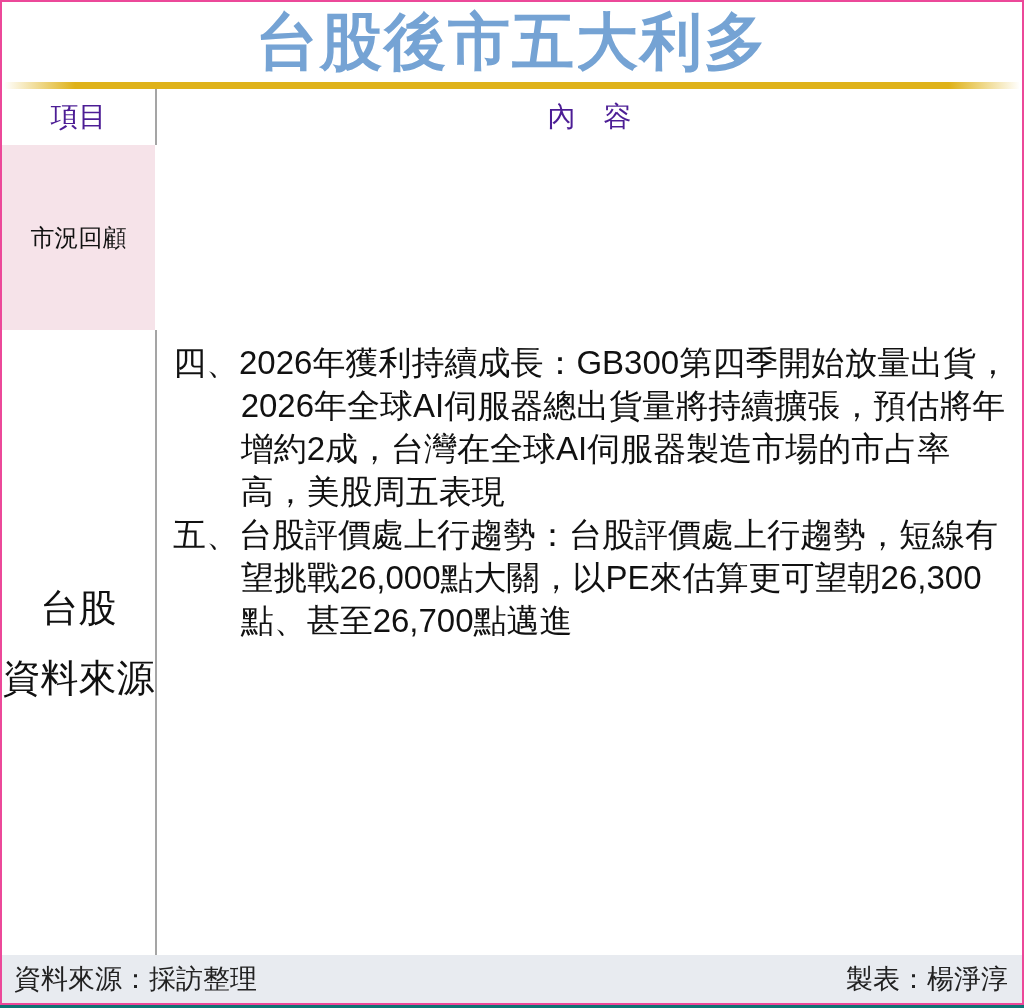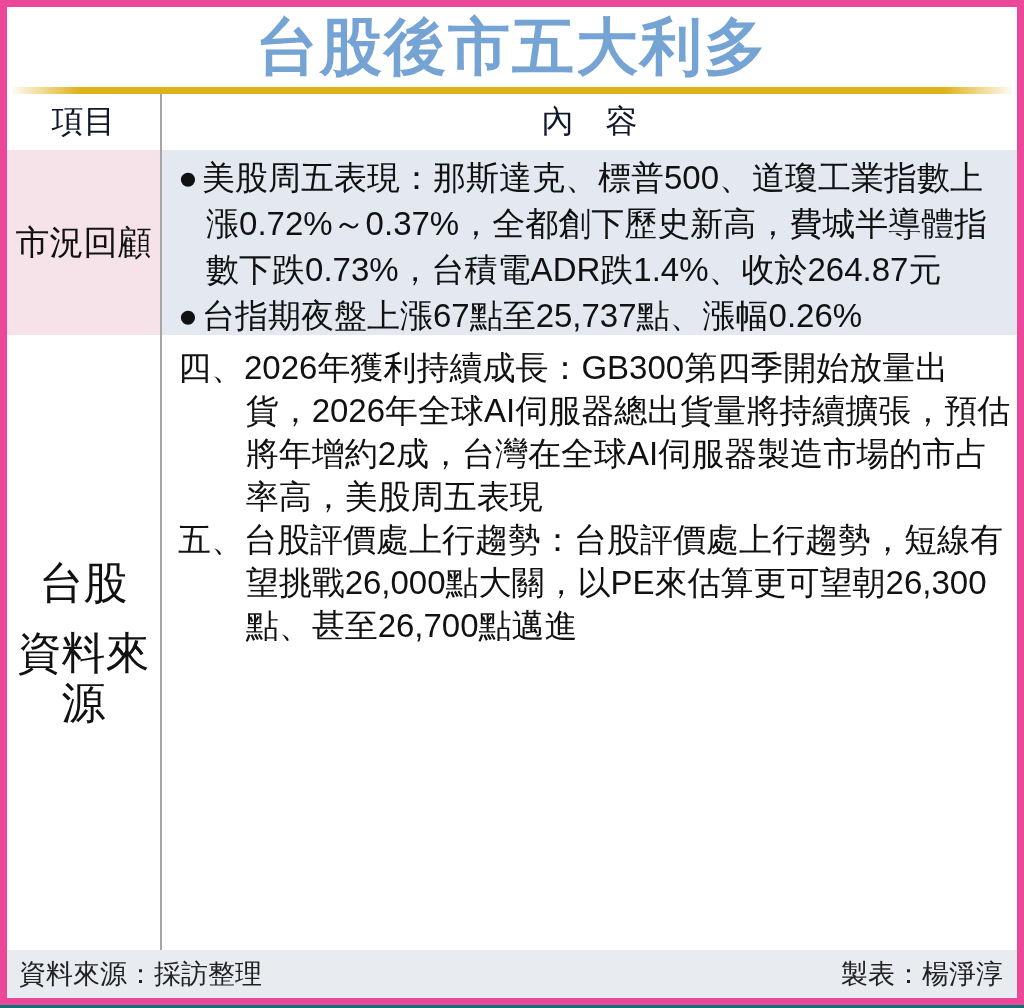--- a/index.html
+++ b/index.html
@@ -4,21 +4,21 @@
 <style>
   * { margin: 0; padding: 0; box-sizing: border-box; }
   html, body { background: #ffffff; }
   body {
     width: 1024px; height: 1008px;
     font-family: "Liberation Sans", "DejaVu Sans", sans-serif;
     color: #111;
   }
   .frame {
     width: 1024px; height: 1005px;
-    border: 7px solid #ec4899;
+    border: 2px solid #ec4899;
     background: #ffffff;
     display: flex; flex-direction: column;
     overflow: hidden;
   }
   .bottom-strip {
     width: 1024px; height: 3px;
     background: #0e7474;
   }
   
   .title-area {
@@ -44,34 +44,34 @@
     align-items: center; justify-content: center;
     text-align: center;
   }
   .col-content {
     flex: 1;
     border-left: 2px solid #a5a5a5;
   }
   .hdr { height: 56px; }
   .hdr .col-label, .hdr .col-content {
     display: flex; align-items: center; justify-content: center;
-    font-size: 32px; color: #0f172a;
+    font-size: 28px; color: #4c1d95;
   }
   .row1 { height: 185px; }
-  .row1 .col-label { background: #f6e3e9; font-size: 34px; }
+  .row1 .col-label { background: #f6e3e9; font-size: 24px; }
   .row1 .col-content {
     background: #e4e9f1;
     padding: 14px 6px 6px 16px;
     font-size: 33px; line-height: 46px;
     display: flex; flex-direction: column; justify-content: center;
   }
   .bullet-line { padding-left: 0.85em; text-indent: -0.85em; line-break: loose; }
   .bullet-line .marker { letter-spacing: 4px; }
   .row2 { flex: 1; background: #ffffff; }
-  .row2 .col-label { font-size: 44px; line-height: 50px; gap: 20px; }
+  .row2 .col-label { font-size: 38px; line-height: 50px; gap: 20px; }
   .row2 .col-content {
     padding: 11px 6px 0 16px;
     font-size: 33px; line-height: 43px;
   }
   .num-item { padding-left: 2.05em; text-indent: -2.05em; line-break: loose; }
   
   .footer {
     height: 48px;
     background: #e8ebf0;
     display: flex; align-items: center; justify-content: space-between;
@@ -92,24 +92,20 @@
 
   <div class="tbl">
 
     <div class="trow hdr">
       <div class="col-label">項目</div>
       <div class="col-content">內　容</div>
     </div>
 
     <div class="trow row1">
       <div class="col-label">市況回顧</div>
-      <div class="col-content">
-        <div class="bullet-line"><span class="marker">●</span><span>美股周五表現：那斯達克、標普500、道瓊工業指數上漲0.72%～0.37%，全都創下歷史新高，費城半導體指數下跌0.73%，台積電ADR跌1.4%、收於264.87元</span></div>
-        <div class="bullet-line"><span class="marker">●</span><span>台指期夜盤上漲67點至25,737點、漲幅0.26%</span></div>
-      </div>
     </div>
 
     <div class="trow row2">
       <div class="col-label">
         <span>台股</span>
         <span>資料來源</span>
       </div>
       <div class="col-content">
         <div class="num-item">四、2026年獲利持續成長：GB300第四季開始放量出貨，2026年全球AI伺服器總出貨量將持續擴張，預估將年增約2成，台灣在全球AI伺服器製造市場的市占率高，美股周五表現</div>
         <div class="num-item">五、台股評價處上行趨勢：台股評價處上行趨勢，短線有望挑戰26,000點大關，以PE來估算更可望朝26,300點、甚至26,700點邁進</div>

